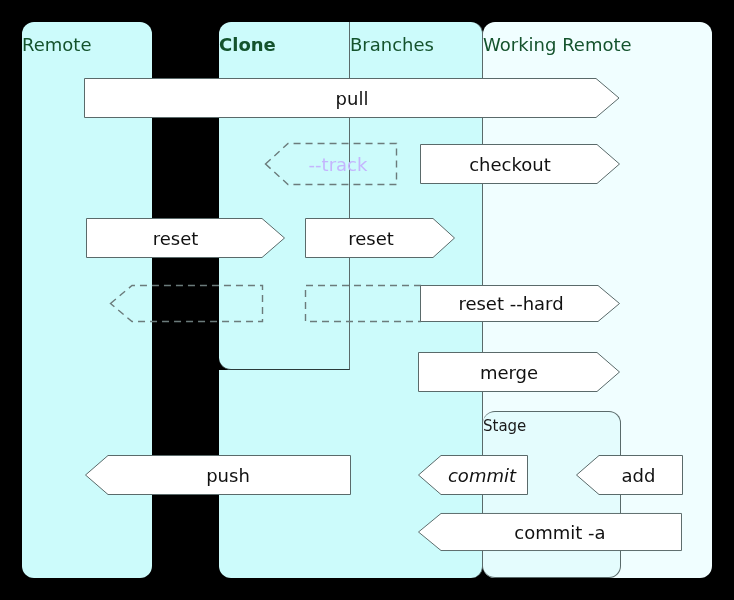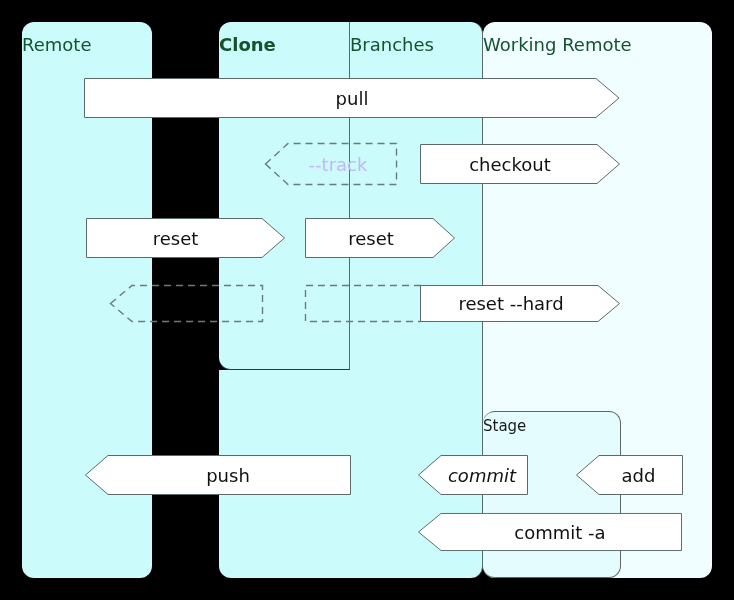--- a/index.html
+++ b/index.html
@@ -212,20 +212,26 @@
     </svg>
   </div>
 
   <div class="arrow" style="left:420px; top:285px; width:200px; height:37px;">
     <svg viewBox="0 0 200 37" preserveAspectRatio="none">
       <polygon points="0.5,0.5 178,0.5 199.5,18.5 178,36.5 0.5,36.5" fill="#ffffff" stroke="#5a6a6a" stroke-width="1"></polygon>
     </svg>
     <span class="lbl" style="margin-right:18px;">reset --hard</span>
   </div>
 
+  <div class="arrow" style="left:418px; top:352px; width:202px; height:40px;">
+    <svg viewBox="0 0 202 40" preserveAspectRatio="none">
+      <polygon points="0.5,0.5 179,0.5 201.5,20 179,39.5 0.5,39.5" fill="#ffffff" stroke="#5a6a6a" stroke-width="1"></polygon>
+    </svg>
+    <span class="lbl" style="margin-right:20px;">merge</span>
+  </div>
 
   <div class="arrow" style="left:85px; top:455px; width:266px; height:40px;">
     <svg viewBox="0 0 266 40" preserveAspectRatio="none">
       <polygon points="0.5,20 23,0.5 265.5,0.5 265.5,39.5 23,39.5" fill="#ffffff" stroke="#5a6a6a" stroke-width="1"></polygon>
     </svg>
     <span class="lbl" style="margin-left:20px;">push</span>
   </div>
 
   <div class="arrow" style="left:418px; top:455px; width:110px; height:40px;font-style:italic;">
     <svg viewBox="0 0 110 40" preserveAspectRatio="none">

